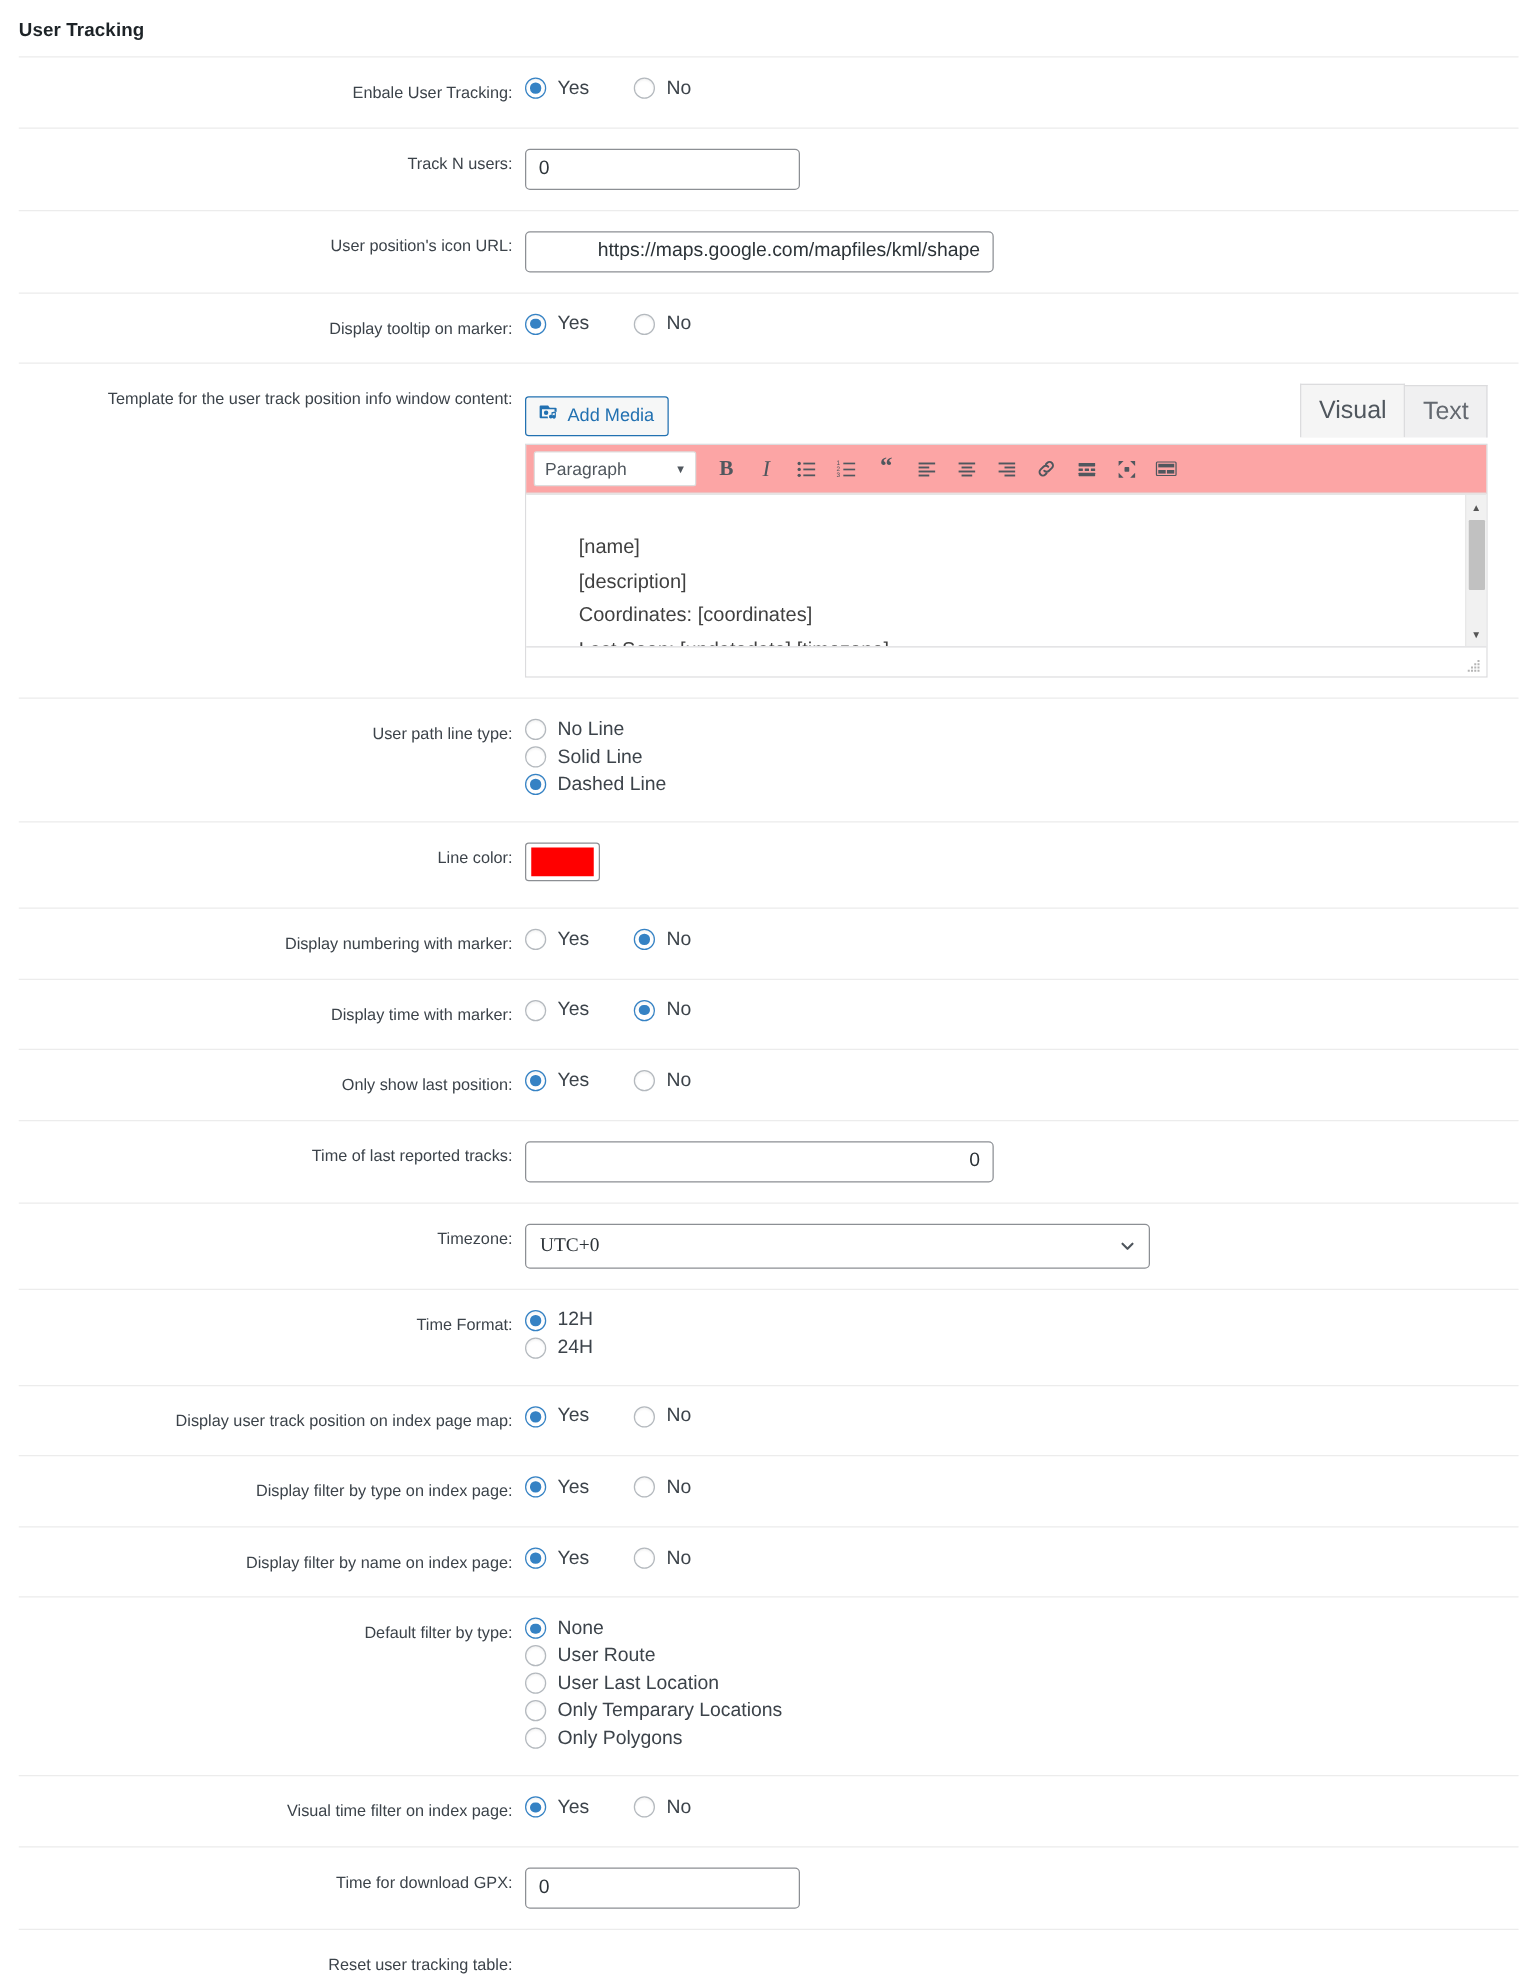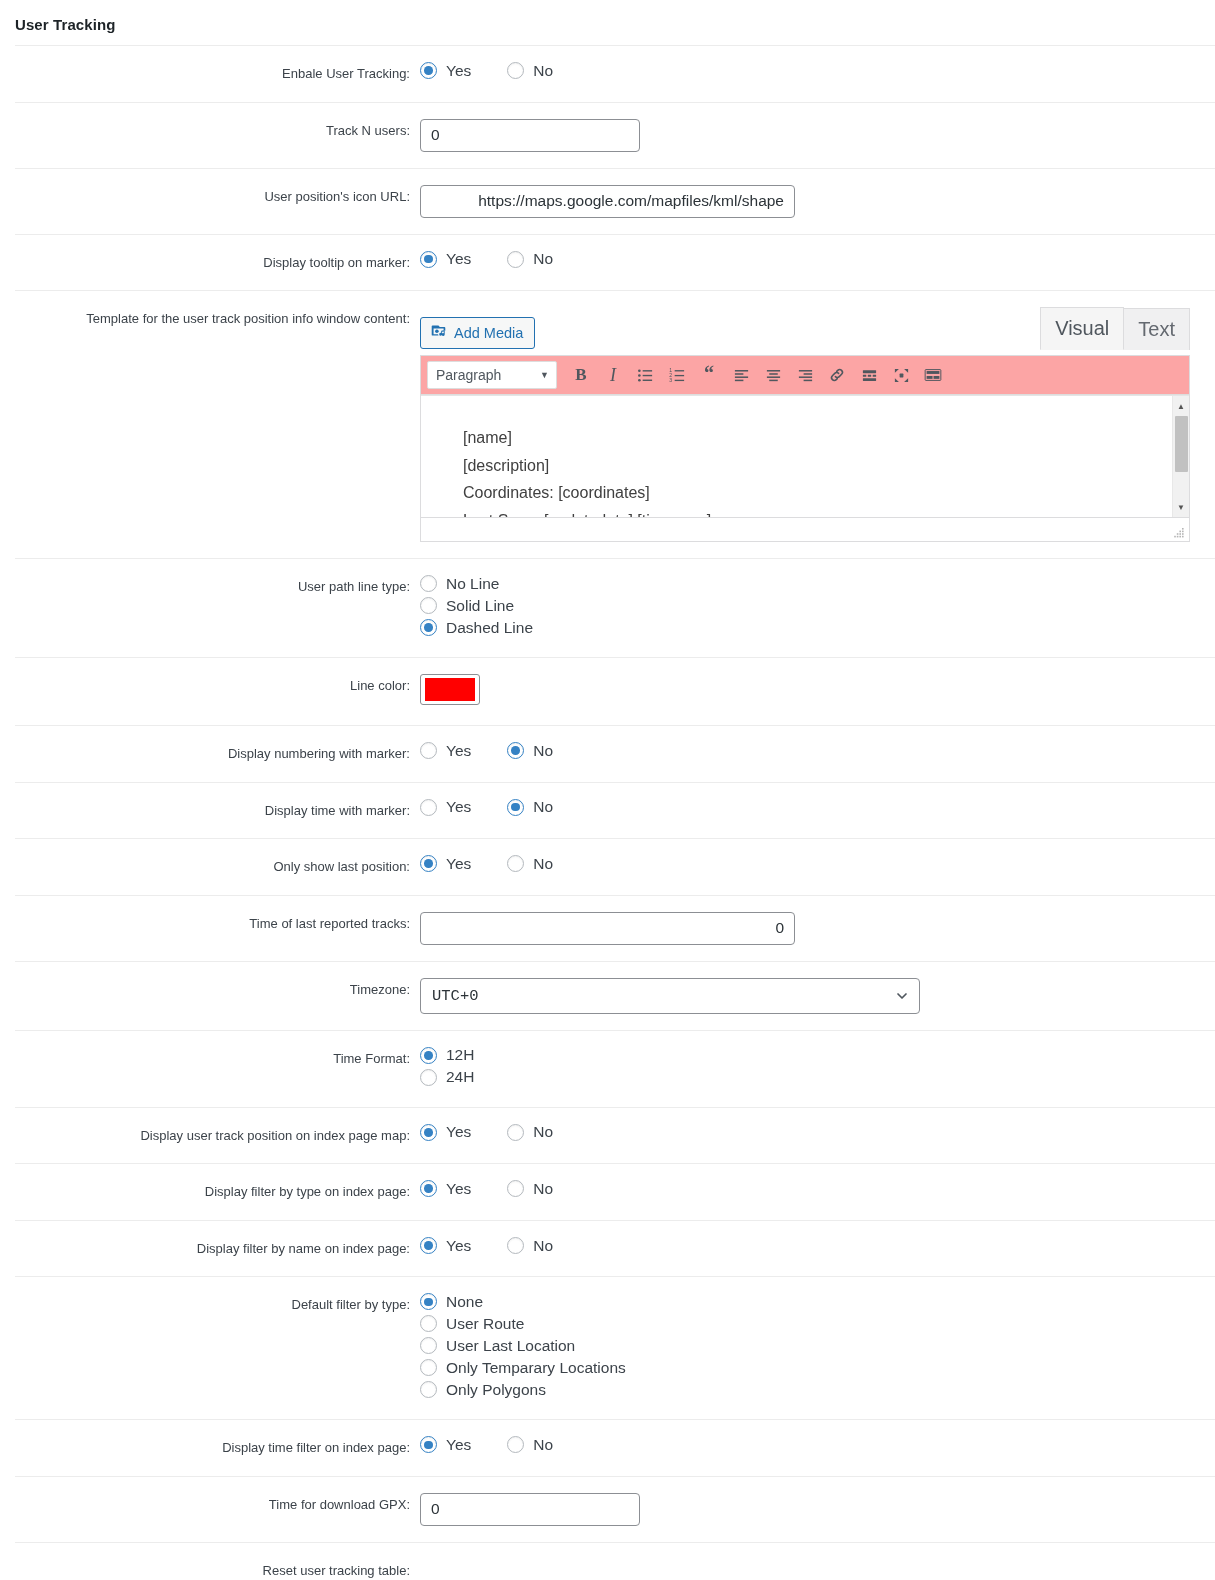--- a/index.html
+++ b/index.html
@@ -93,21 +93,21 @@
     background: #fff;
     outline: none;
   }
   .w-small { width: 220px; }
   .w-mid   { width: 375px; text-align: right; }
 
   
   .select-wrap { position: relative; width: 500px; }
   select.sel {
     width: 100%;
-    font-family: Liberation Mono, monospace;
+    font-family: Liberation Serif, serif;
     font-size: 15.5px;
     color: #2c3338;
     border: 1px solid #8c8f94;
     border-radius: 4px;
     padding: 6px 32px 6px 11px;
     height: 36px;
     background: #fff;
     -webkit-appearance: none;
     appearance: none;
     outline: none;
@@ -681,21 +681,21 @@
         </span>
         <span class="radio-opt">
           <span class="rad"></span>
           <span class="radio-label">Only Polygons</span>
         </span>
       </div>
     </td>
   </tr>
 
   <tr>
-    <th>Display time filter on index page:</th>
+    <th>Visual time filter on index page:</th>
     <td>
       <div class="radio-row">
         <span class="radio-opt">
           <span class="rad checked"></span>
           <span class="radio-label">Yes</span>
         </span>
         <span class="radio-opt">
           <span class="rad"></span>
           <span class="radio-label">No</span>
         </span>

